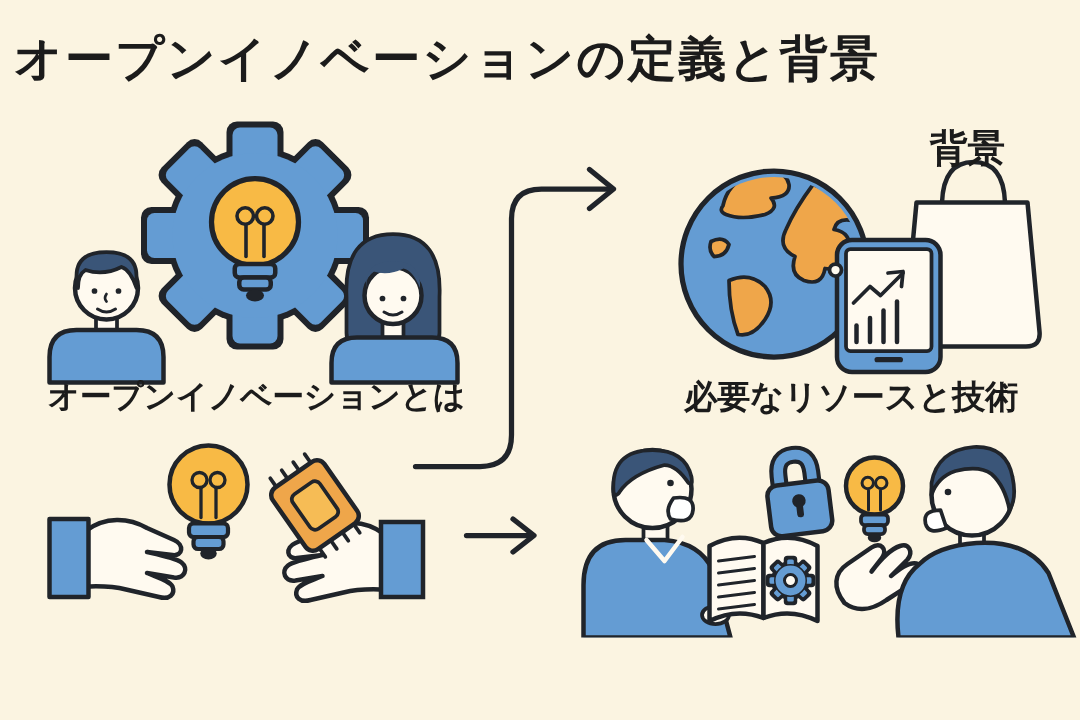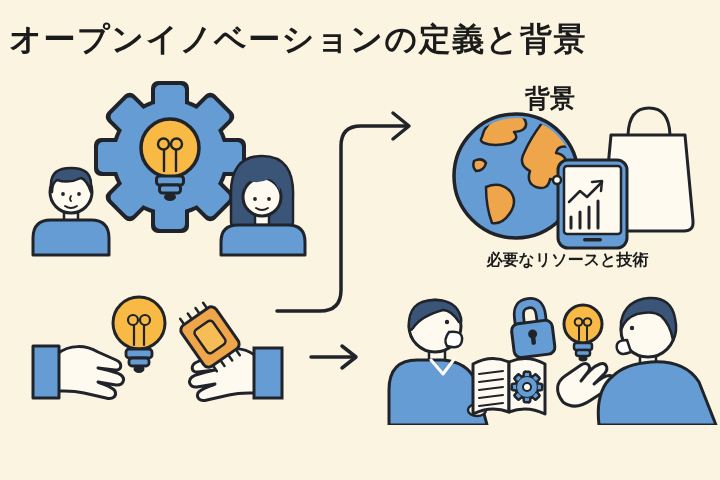--- a/index.html
+++ b/index.html
@@ -3,22 +3,22 @@
 <meta charset="utf-8">
 <style>
   html,body{margin:0;padding:0;}
   body{font-family:"DejaVu Sans",sans-serif;}
   #canvas{position:relative;width:720px;height:480px;background:#FBF4E1;overflow:hidden;}
   .scene{position:absolute;}
   .lbl{position:absolute;font-weight:bold;color:#1B1B1B;text-align:center;
        font-family:"DejaVu Sans",sans-serif;white-space:nowrap;}
   #title{left:0;top:18px;width:596px;font-size:32px;letter-spacing:1.5px;}
   #lbl-definition{left:25px;top:250px;width:292px;font-size:21px;}
-  #lbl-bg-heading{left:430px;top:82px;width:240px;font-size:25px;}
-  #lbl-background{left:420px;top:250px;width:295px;font-size:16px;}
+  #lbl-bg-heading{left:430px;top:82px;width:240px;font-size:25px;text-align:right;}
+  #lbl-background{left:420px;top:250px;width:295px;font-size:22px;}
   #lbl-ideas{left:24px;top:414px;width:285px;font-size:23px;}
   #lbl-creation{left:415px;top:430px;width:295px;font-size:27px;}
   svg{display:block;}
 </style>
 </head>
 <body>
 
 <div id="canvas">
 
   <div id="title" class="lbl">オープンイノベーションの定義と背景</div>
@@ -252,16 +252,17 @@
         <path d="M 277,311 L 320,311 Q 341,311 341,290 L 341,146 Q 341,126 361,126 L 406,126"></path>
         <path d="M 393,113 L 409,126 L 393,139"></path>
       </g>
       <g>
         <path d="M 311,357 L 352,357"></path>
         <path d="M 342,346 L 356,357 L 342,368"></path>
       </g>
     </g>
   </svg>
 
+  <div id="lbl-definition" class="lbl">オープンイノベーションとは</div>
   <div id="lbl-bg-heading" class="lbl">背景</div>
   <div id="lbl-background" class="lbl">必要なリソースと技術</div>
 
 </div>
 
 </body></html>

